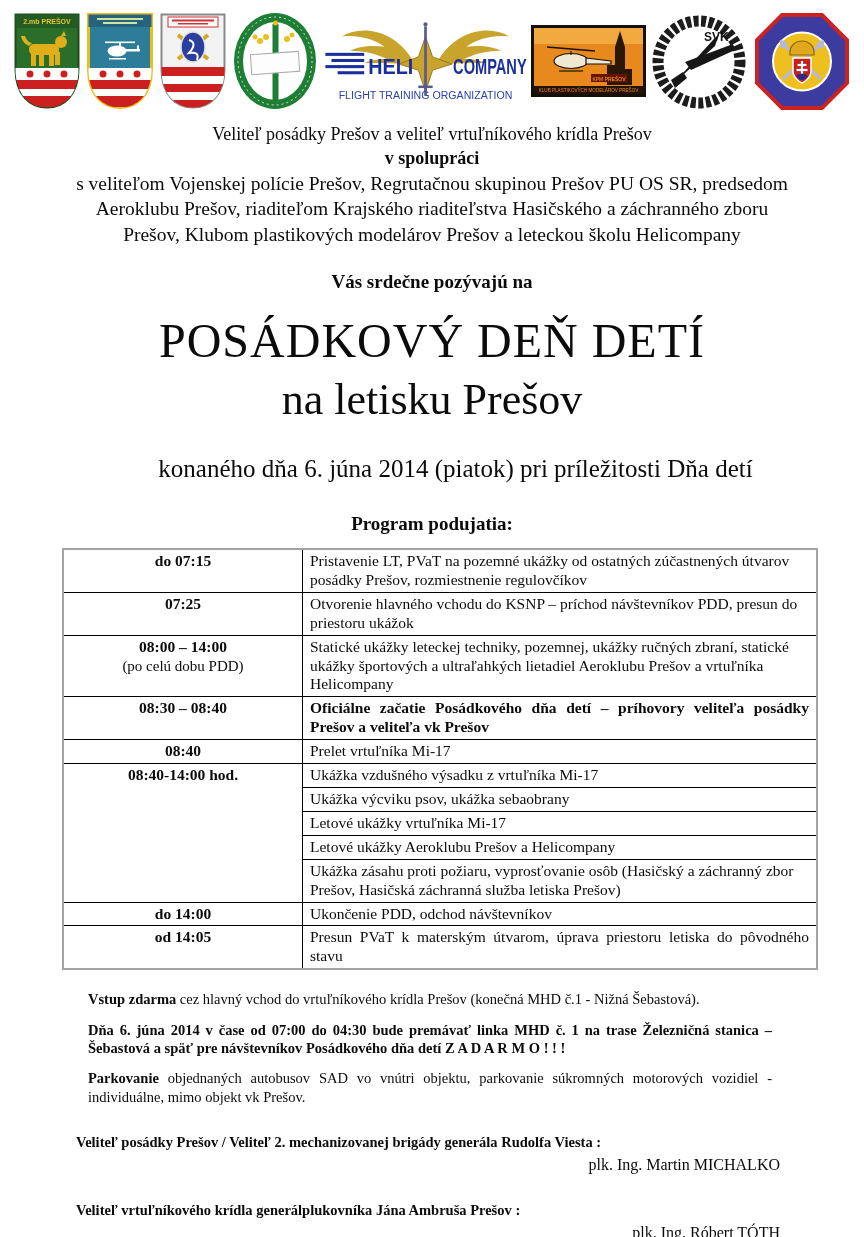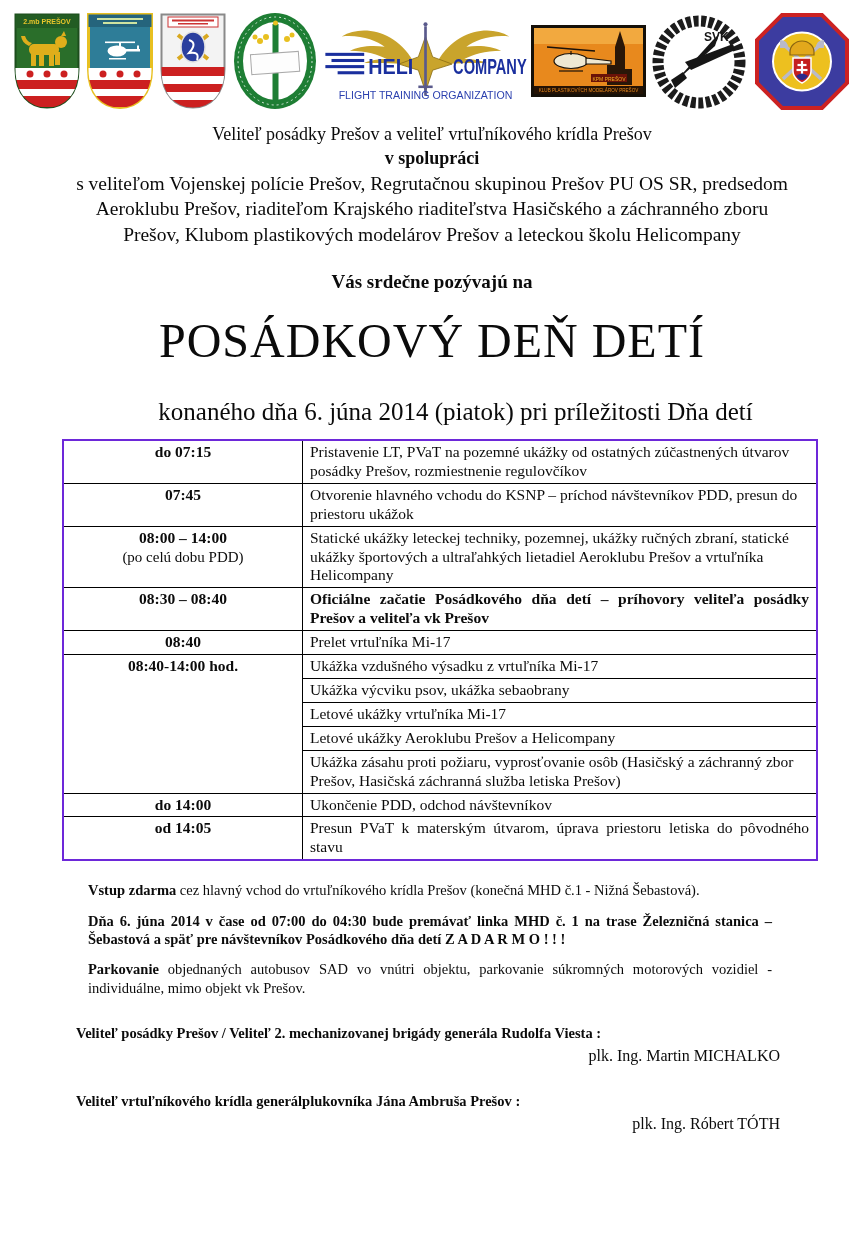--- a/index.html
+++ b/index.html
@@ -16,21 +16,21 @@
   .hdr2{margin-top:3px;text-align:center;font-size:18px;font-weight:bold;}
   .hdr3{margin:2px auto 0 auto;width:730px;text-align:center;font-size:19.5px;line-height:1.3;}
   .invite{margin-top:24px;text-align:center;font-size:19px;font-weight:bold;}
   
   .title1{margin-top:20px;text-align:center;font-size:48px;letter-spacing:1px;}
   .title2{margin-top:6px;text-align:center;font-size:44px;}
   .dateline{margin-top:30px;text-align:center;font-size:25px;padding-left:47px;}
   
   .program-heading{margin-top:30px;text-align:center;font-size:19px;font-weight:bold;}
   table.sched{border-collapse:collapse;margin:13px 0 0 62px;width:756px;
-              font-size:15.5px;line-height:1.22;border:2px solid #6d28d9;}
+              font-size:15.5px;line-height:1.22;border:2px solid #a3a3a3;}
   table.sched td{border:1px solid #000;padding:2px 7px;vertical-align:top;}
   td.tcell{font-weight:bold;text-align:center;vertical-align:middle;width:224px;}
   .tnote{font-weight:normal;font-size:15px;}
   td.bcell{font-weight:bold;text-align:justify;}
   td.jcell{text-align:justify;}
   
   .notes{margin:20px 80px 0 76px;font-size:14.5px;line-height:1.27;}
   .note{margin:12px;text-align:justify;}
   .note b{font-weight:bold;}
   
@@ -248,33 +248,35 @@
 
   <div>
     <div class="hdr1">Veliteľ posádky Prešov a veliteľ vrtuľníkového krídla Prešov</div>
     <div class="hdr2">v spolupráci</div>
     <div class="hdr3">s veliteľom Vojenskej polície Prešov, Regrutačnou skupinou Prešov PU OS SR, predsedom Aeroklubu Prešov, riaditeľom Krajského riaditeľstva Hasičského a záchranného zboru Prešov, Klubom plastikových modelárov Prešov a leteckou školu Helicompany</div>
     <div class="invite">Vás srdečne pozývajú na</div>
   </div>
 
   <div>
     <div class="title1">POSÁDKOVÝ DEŇ DETÍ</div>
+    <div class="title2">na letisku Prešov</div>
   </div>
 
   <div class="dateline">konaného dňa 6. júna 2014 (piatok) pri príležitosti Dňa detí</div>
 
+  <div class="program-heading">Program podujatia:</div>
 
   <table class="sched">
     <tbody>
         <tr>
       <td class="tcell">do 07:15</td>
       <td>Pristavenie LT, PVaT na pozemné ukážky od ostatných zúčastnených útvarov posádky Prešov, rozmiestnenie regulovčíkov</td>
     </tr>
     <tr>
-      <td class="tcell">07:45</td>
+      <td class="tcell">07:25</td>
       <td>Otvorenie hlavného vchodu do KSNP – príchod návštevníkov PDD, presun do priestoru ukážok</td>
     </tr>
     <tr>
       <td class="tcell">
         <div>08:00 – 14:00</div>
         <div class="tnote">(po celú dobu PDD)</div>
       </td>
       <td>Statické ukážky leteckej techniky, pozemnej, ukážky ručných zbraní, statické ukážky športových a ultraľahkých lietadiel Aeroklubu Prešov a vrtuľníka Helicompany</td>
     </tr>
     <tr>

